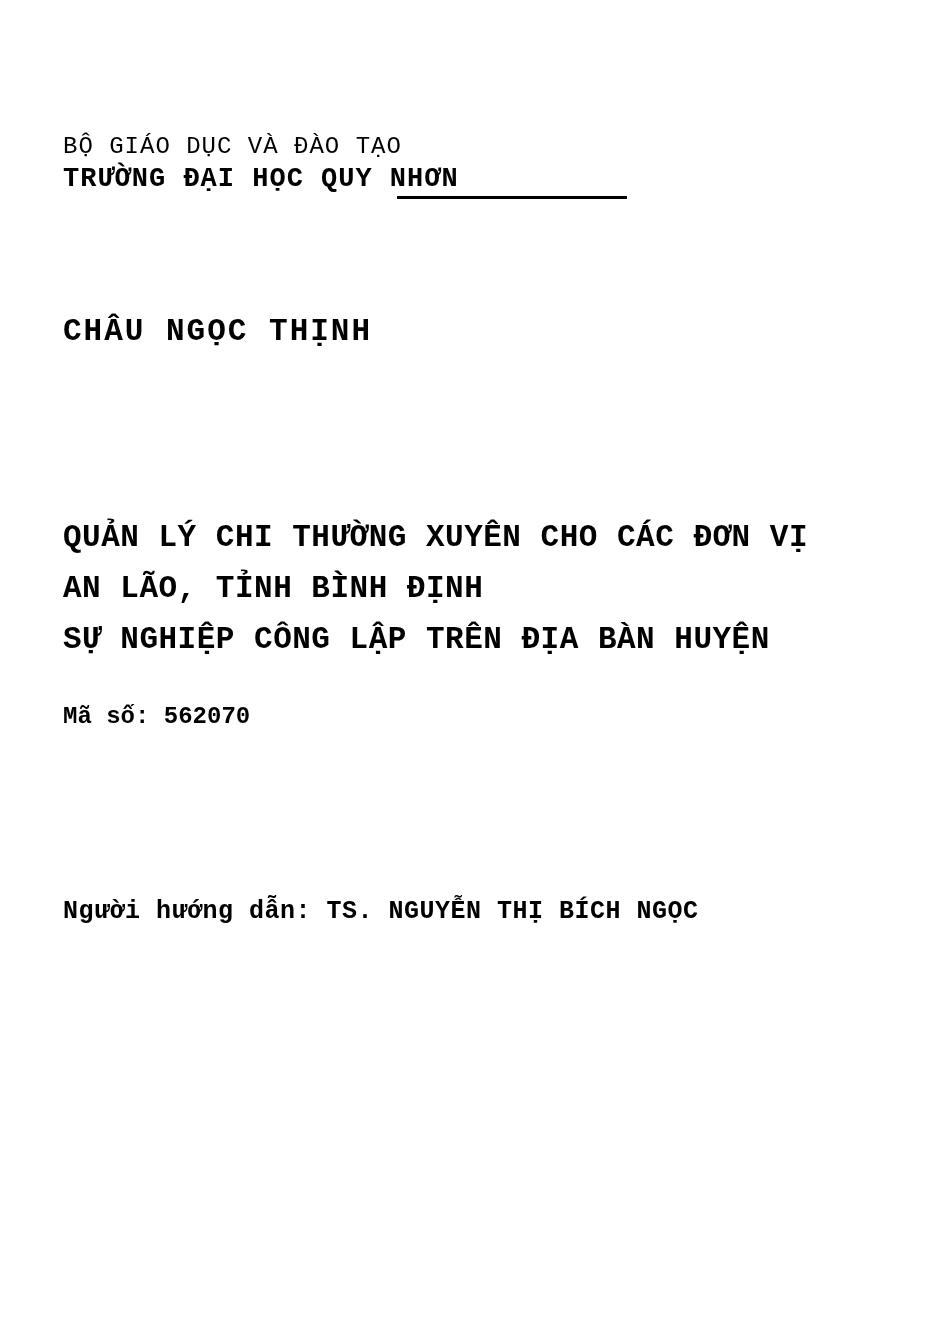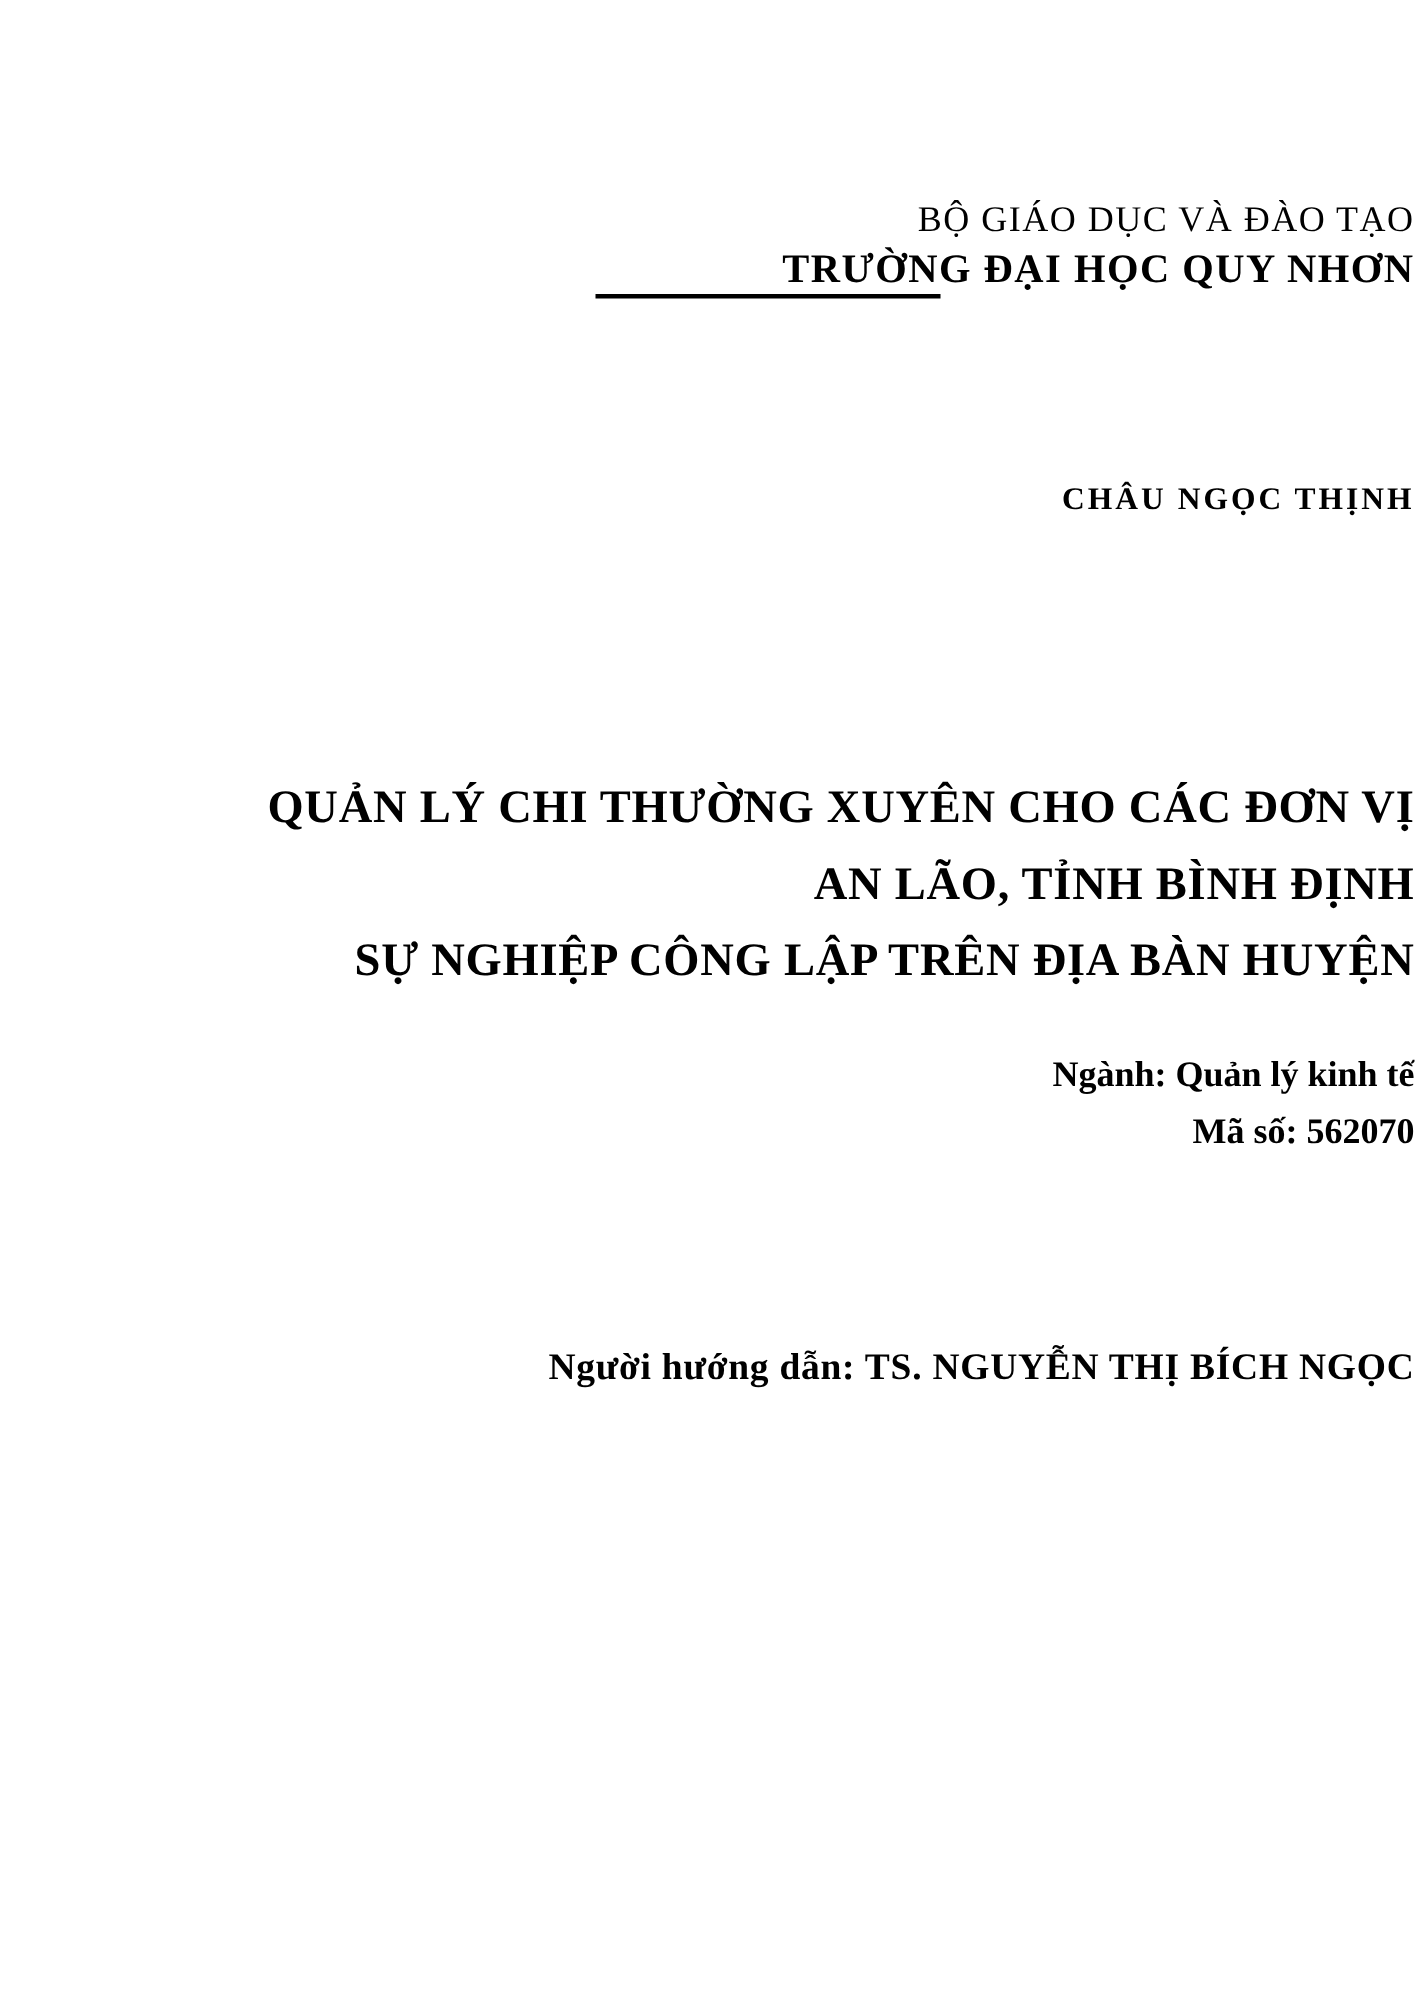--- a/index.html
+++ b/index.html
@@ -15,21 +15,22 @@
     position: relative;
     width: 943px;
     height: 1333px;
     background: #ffffff;
   }
   
   .block {
     position: absolute;
     left: 63px;
     width: 880px;
-    text-align: right;
+    text-align: left;
+    font-family: Liberation Mono, monospace;
   }
   .ministry {
     top: 131px;
     font-size: 24px;
     font-weight: 400;
     letter-spacing: 1px;
     line-height: 32px;
   }
   .university {
     top: 163px;
@@ -41,21 +42,21 @@
   .university-rule {
     position: absolute;
     top: 196px;
     left: 397px;
     width: 230px;
     height: 3px;
     background: #000000;
   }
   .author {
     top: 312px;
-    font-size: 21px;
+    font-size: 31px;
     font-weight: 700;
     letter-spacing: 2px;
     line-height: 40px;
   }
   .thesis-title {
     top: 472px;
     font-size: 31px;
     font-weight: 700;
     line-height: 51px;
     letter-spacing: 0.5px;
@@ -88,19 +89,18 @@
 
   <div class="block author">CHÂU NGỌC THỊNH</div>
 
   <div class="block thesis-title">
     <div>QUẢN LÝ CHI THƯỜNG XUYÊN CHO CÁC ĐƠN VỊ</div>
     <div>AN LÃO, TỈNH BÌNH ĐỊNH</div>
     <div>SỰ NGHIỆP CÔNG LẬP TRÊN ĐỊA BÀN HUYỆN</div>
   </div>
 
   <div class="block program">
-    <div>Ngành: Quản lý kinh tế</div>
     <div>Mã số: 562070</div>
   </div>
 
   <div class="block supervisor">Người hướng dẫn: TS. NGUYỄN THỊ BÍCH NGỌC</div>
 
 </div>
 
 </body></html>

